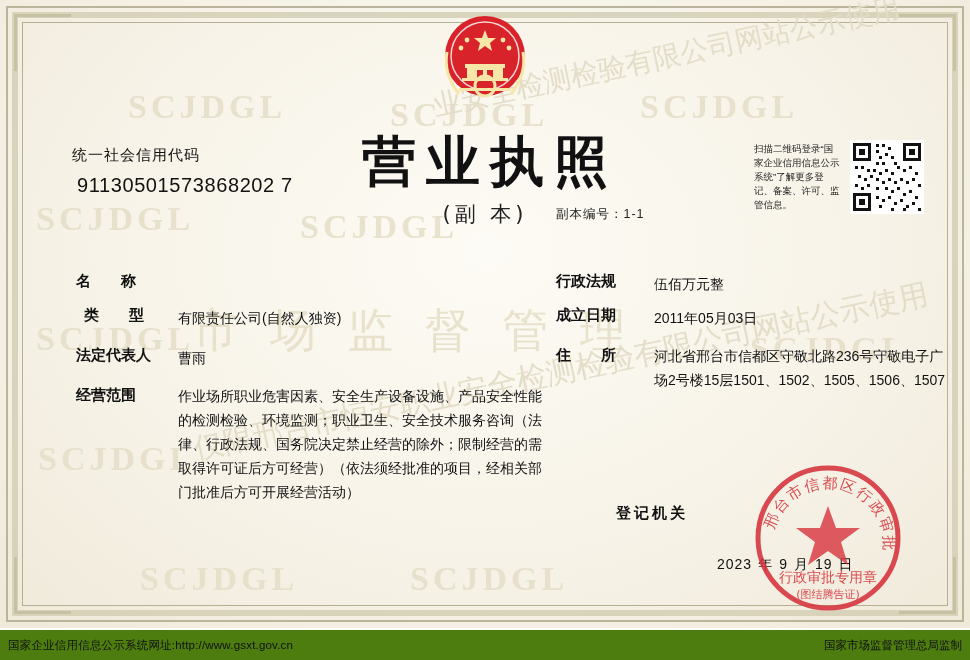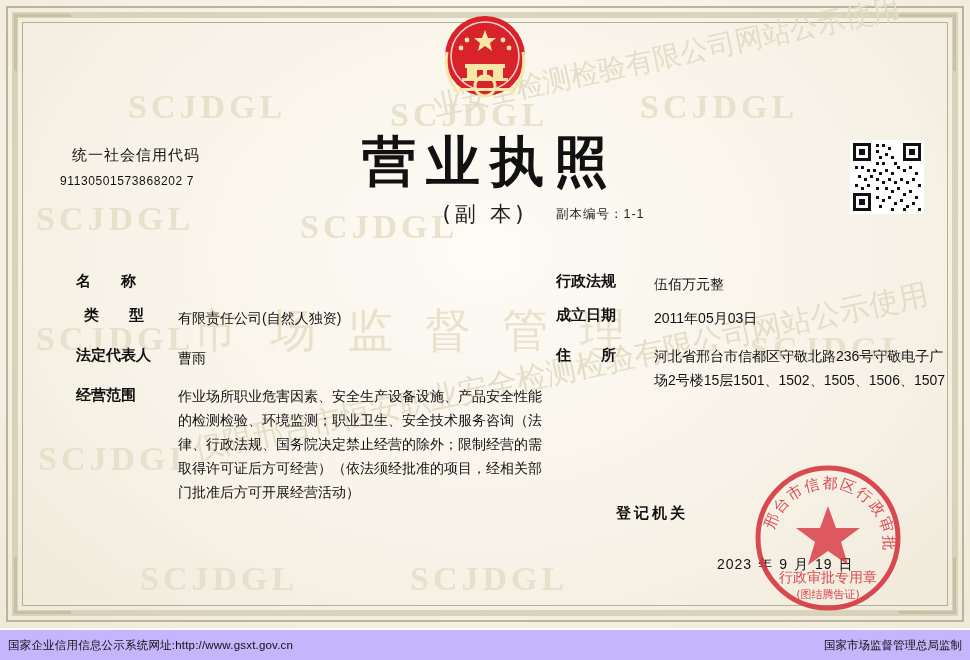--- a/index.html
+++ b/index.html
@@ -160,23 +160,23 @@
   .credit-label {
     position: absolute;
     left: 72px;
     top: 146px;
     font-size: 15px;
     color: #111;
     letter-spacing: 1px;
   }
   .credit-value {
     position: absolute;
-    left: 60px;
+    left: 77px;
     top: 174px;
-    font-size: 12px;
+    font-size: 20px;
     color: #111;
     letter-spacing: .6px;
   }
 
   
   .qr-box {
     position: absolute;
     right: 46px;
     top: 140px;
     width: 74px;
@@ -248,21 +248,21 @@
     opacity: .88;
   }
 
   
   .footer {
     position: absolute;
     left: 0;
     top: 630px;
     width: 970px;
     height: 30px;
-    background: #c4b5fd;
+    background: #4d7c0f;
     color: #111;
     font-size: 11.5px;
   }
   .footer-left {
     position: absolute;
     left: 8px;
     top: 8px;
     letter-spacing: .2px;
   }
   .footer-center {
@@ -409,20 +409,21 @@
         <rect x="50" y="59" width="3" height="3"></rect>
           <rect x="56" y="65" width="3" height="3"></rect>
         <rect x="62" y="62" width="3" height="3"></rect>
           <rect x="29" y="65" width="3" height="3"></rect>
         <rect x="41" y="68" width="3" height="3"></rect>
           <rect x="53" y="68" width="3" height="3"></rect>
         <rect x="68" y="68" width="3" height="3"></rect>
       </g>
     </svg>
   </div>
+  <div class="qr-note">扫描二维码登录“国家企业信用信息公示系统”了解更多登记、备案、许可、监管信息。</div>
 
   <div class="fields">
 
     <div class="f-label" style="left:76px; top:272px;">名　　称</div>
 
     <div class="f-label" style="left:64px; top:306px;margin-left:20px;">类　　型</div>
     <div class="f-value" style="left:178px; top:306px; width:370px;">有限责任公司(自然人独资)</div>
 
     <div class="f-label" style="left:76px; top:346px;">法定代表人</div>
     <div class="f-value" style="left:178px; top:346px; width:370px;">曹雨</div>

